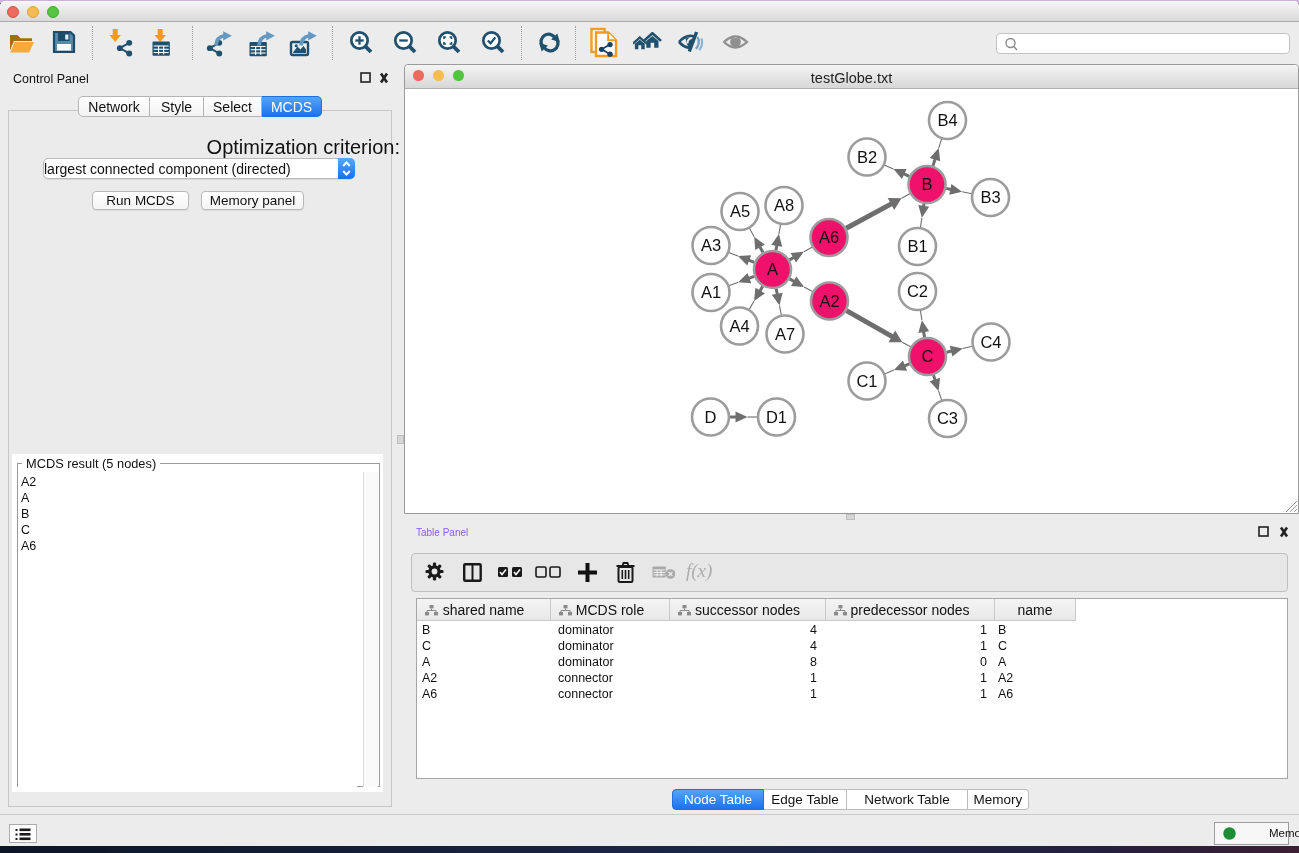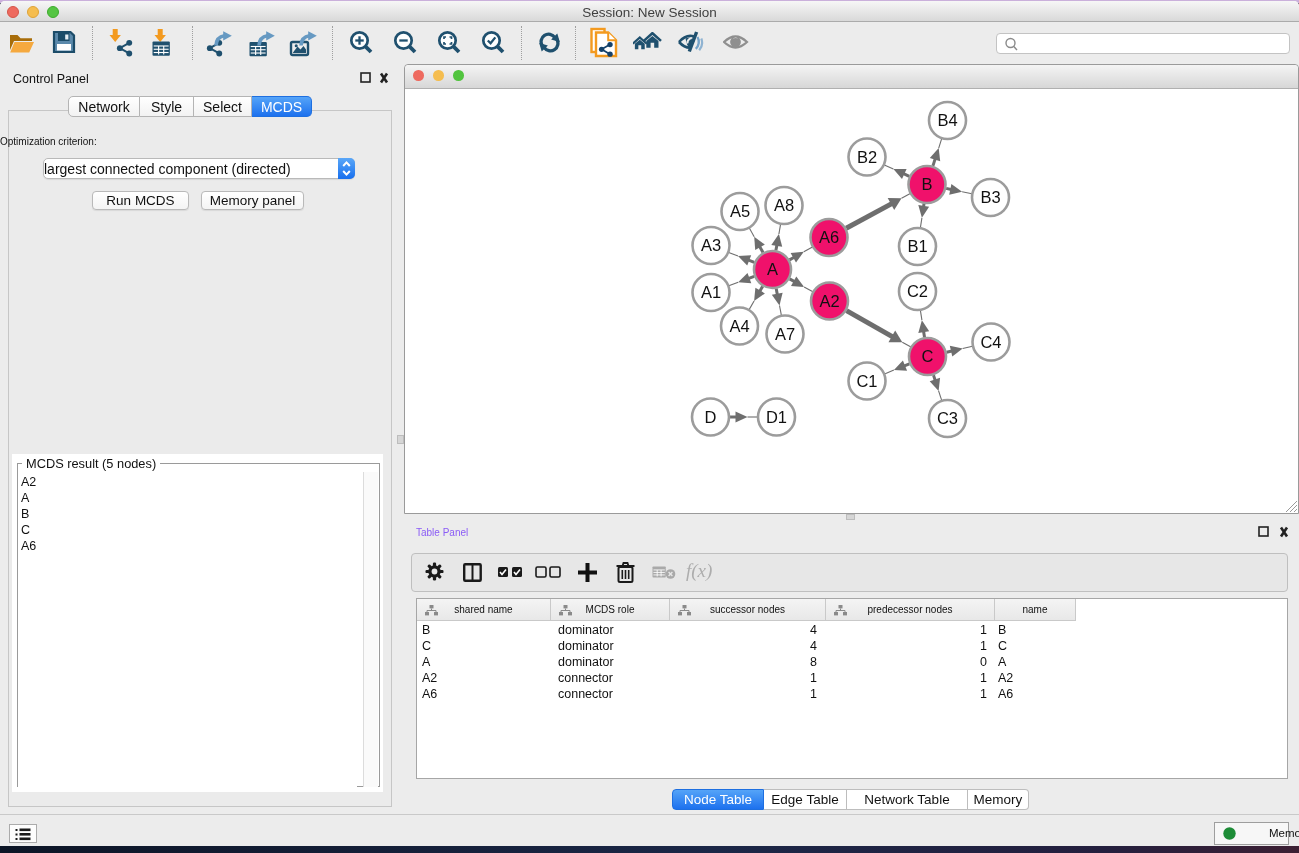--- a/index.html
+++ b/index.html
@@ -9,66 +9,65 @@
 #deskTop{left:0;top:0;width:1299px;height:3px;background:#cab0db;}
 #mainwin{left:0;top:1px;width:1299px;height:845px;background:#ececec;border-radius:5px 5px 0 0;}
 #titlebar{left:0;top:1px;width:1299px;height:21px;background:linear-gradient(#f7f7f7,#d9d9d9);border-bottom:1px solid #ababab;border-radius:5px 5px 0 0;}
 .tl{width:12px;height:12px;border-radius:50%;top:5px;}
 #title{width:100%;text-align:center;top:4px;font-size:13.5px;color:#404040;}
 #toolbar{left:0;top:0;width:1299px;height:64px;}
 .sep{top:26px;width:1px;height:34px;border-left:1px dotted #9f9f9f;}
 #searchbox{left:996px;top:33px;width:294px;height:21px;background:#fff;border:1px solid #c3c3c3;border-radius:4px;}
 
 #cpTitle{left:13px;top:72px;font-size:12.5px;color:#111;}
-#tabstrip{left:68px;top:96px;height:33px;display:flex;z-index:3;}
+#tabstrip{left:78px;top:96px;height:33px;display:flex;z-index:3;}
 .seg{height:21px;border:1px solid #b4b4b4;border-left:none;background:linear-gradient(#ffffff,#f2f2f2);font-size:14px;color:#111;text-align:center;line-height:20px;}
 .seg.first{border-left:1px solid #b4b4b4;border-radius:5px 0 0 5px;}
 .seg.last{border-radius:0 5px 5px 0;}
 .seg.sel{background:linear-gradient(#55a4f8,#1d71ee);color:#fff;border-color:#1e6fe0;}
 #cppane{left:8px;top:110px;width:384px;height:697px;border:1px solid #c6c6c6;background:#ebebeb;}
-#optlabel{left:0;top:136px;width:400px;text-align:left;font-size:10px;color:#111;}
+#optlabel{left:0;top:136px;width:400px;text-align:right;font-size:20px;color:#111;}
 #dropdown{left:43px;top:158px;width:312px;height:21px;background:#fff;border:1px solid #b9b9b9;border-radius:5px;font-size:14px;line-height:20px;color:#111;box-shadow:0 1px 1px rgba(0,0,0,0.08);}
 #ddstep{right:-1px;top:-1px;width:17px;height:21px;border-radius:0 5px 5px 0;background:linear-gradient(#5aa7f8,#176fee);}
 .btn{height:19px;background:linear-gradient(#ffffff,#f4f4f4);border:1px solid #b9b9b9;border-radius:4px;font-size:13.5px;text-align:center;line-height:18px;color:#111;box-shadow:0 1px 1px rgba(0,0,0,0.08);}
 #resultwrap{left:12px;top:454px;width:371px;height:338px;background:#fff;}
 #titledbox{left:5px;top:9px;width:363px;height:324px;border:1px solid #9a9a9a;}
 #titledlabel{left:10px;top:2px;background:#fff;padding:0 4px;font-size:12.8px;color:#111;}
 #mcdslist{left:6px;top:19px;width:339px;height:314px;background:#fff;font-size:12.5px;color:#111;line-height:16px;padding:1px 0 0 3px;}
 #mcdsscroll{left:351px;top:18px;width:15px;height:315px;background:#fafafa;border-left:1px solid #dcdcdc;}
 
 #netwin{left:404px;top:64px;width:895px;height:450px;background:#fff;border:1px solid #9a9a9a;border-radius:4px 4px 0 0;}
 #nettitle{left:0;top:0;width:893px;height:24px;background:linear-gradient(#f4f4f4,#d7d7d7);border-bottom:1px solid #b0b0b0;border-radius:4px 4px 0 0;}
 .ntl{width:10.5px;height:10.5px;border-radius:50%;top:5px;}
 #netname{width:100%;text-align:center;top:5px;font-size:14.5px;color:#222;}
 
 #tpTitle{left:416px;top:527px;font-size:10px;color:#8b5cf6;}
 #tptoolbar{left:411px;top:553px;width:877px;height:39px;background:#e7e7e7;border:1px solid #bfbfbf;border-radius:4px;}
 #tablewrap{left:416px;top:598px;width:872px;height:181px;background:#fff;border:1px solid #a6a6a6;}
 #thead{left:0;top:0;width:659px;height:22px;background:linear-gradient(#f4f4f4,#e8e8e8);border-bottom:1px solid #c9c9c9;}
-.thcell{top:0;height:22px;border-right:1px solid #c9c9c9;font-size:10px;color:#111;text-align:center;line-height:22px;}
+.thcell{top:0;height:22px;border-right:1px solid #c9c9c9;font-size:14px;color:#111;text-align:center;line-height:22px;}
 .trow{left:0;height:16px;font-size:12.5px;color:#111;}
 .tcell{position:absolute;top:1px;}
 #bottomtabs{left:672px;top:789px;height:21px;display:flex;}
 .btab{height:21px;border:1px solid #bdbdbd;border-left:none;background:#fff;font-size:13.5px;color:#111;text-align:center;line-height:20px;}
 .btab.first{border-left:1px solid #bdbdbd;border-radius:4px 0 0 4px;}
 .btab.last{border-radius:0 4px 4px 0;}
 .btab.sel{background:linear-gradient(#55a4f8,#1d71ee);color:#fff;border-color:#1e6fe0;}
 #statusbar{left:0;top:814px;width:1299px;height:32px;border-top:1px solid #c9c9c9;background:#ececec;}
 #listbtn{left:9px;top:824px;width:28px;height:19px;background:#fdfdfd;border:1px solid #ababab;}
 #membtn{left:1214px;top:822px;width:75px;height:23px;background:#f7f7f7;border:1px solid #9e9e9e;font-size:11.5px;color:#111;}
 </style>
 </head>
 <body>
 <div class="abs" id="deskTop"></div>
 <div class="abs" id="mainwin"></div>
 <div class="abs" id="titlebar">
   <div class="abs tl" style="left:7px;background:#ee6a5f;border:0.5px solid #d45549;"></div>
   <div class="abs tl" style="left:27px;background:#f5bd4f;border:0.5px solid #dfa336;"></div>
   <div class="abs tl" style="left:47px;background:#55c543;border:0.5px solid #3eab2d;"></div>
-  <div class="abs" id="title">Session: New Session</div>
 </div>
 <div class="abs" id="toolbar">
 <div class="abs sep" style="left:92px;"></div>
 <div class="abs sep" style="left:192px;"></div>
 <div class="abs sep" style="left:332px;"></div>
 <div class="abs sep" style="left:521px;"></div>
 <div class="abs sep" style="left:575px;"></div>
 <svg class="abs" style="left:8px;top:31px;" width="26" height="23" viewBox="0 0 26 23">
       <path d="M2 4 L9.5 4 L12.5 7.2 L24 7.2 L24 10 L6 10 L2 19 Z" fill="#a86d0a"></path>
       <path d="M6.5 11 L26 11 L21.2 21.5 L2.2 21.5 Z" fill="#f5a93f"></path>
@@ -237,20 +236,21 @@
     <div class="abs" id="titledbox"></div>
     <div class="abs" id="titledlabel">MCDS result (5 nodes)</div>
     <div class="abs" id="mcdslist">A2<br>A<br>B<br>C<br>A6</div>
     <div class="abs" id="mcdsscroll"></div>
   </div>
 <div class="abs" id="netwin"></div>
 <div class="abs" id="nettitle" style="left:405px;top:65px;">
     <div class="abs ntl" style="left:8px;background:#ee6a5f;"></div>
     <div class="abs ntl" style="left:28px;background:#f5bd4f;"></div>
     <div class="abs ntl" style="left:48px;background:#52c43f;"></div>
+    <div class="abs" id="netname">testGlobe.txt</div>
   </div>
 <svg width="894" height="424" viewBox="0 0 894 424" style="position:absolute;left:405px;top:89px;">
     <line x1="358.0" y1="163.5" x2="354.1" y2="156.5" stroke="#6e6e6e" stroke-width="3"></line>
     <line x1="349.2" y1="147.8" x2="344.3" y2="139.1" stroke="#6e6e6e" stroke-width="1.1"></line>
     <polygon points="349.2,147.8 359.8,155.6 350.2,161.0" fill="#6e6e6e"></polygon>
     <line x1="370.9" y1="161.3" x2="372.1" y2="154.9" stroke="#6e6e6e" stroke-width="3"></line>
     <line x1="373.9" y1="145.0" x2="375.6" y2="135.2" stroke="#6e6e6e" stroke-width="1.1"></line>
     <polygon points="373.9,145.0 377.2,157.8 366.3,155.9" fill="#6e6e6e"></polygon>
     <line x1="349.3" y1="173.4" x2="342.3" y2="170.7" stroke="#6e6e6e" stroke-width="3"></line>
     <line x1="333.0" y1="167.0" x2="323.7" y2="163.4" stroke="#6e6e6e" stroke-width="1.1"></line>

